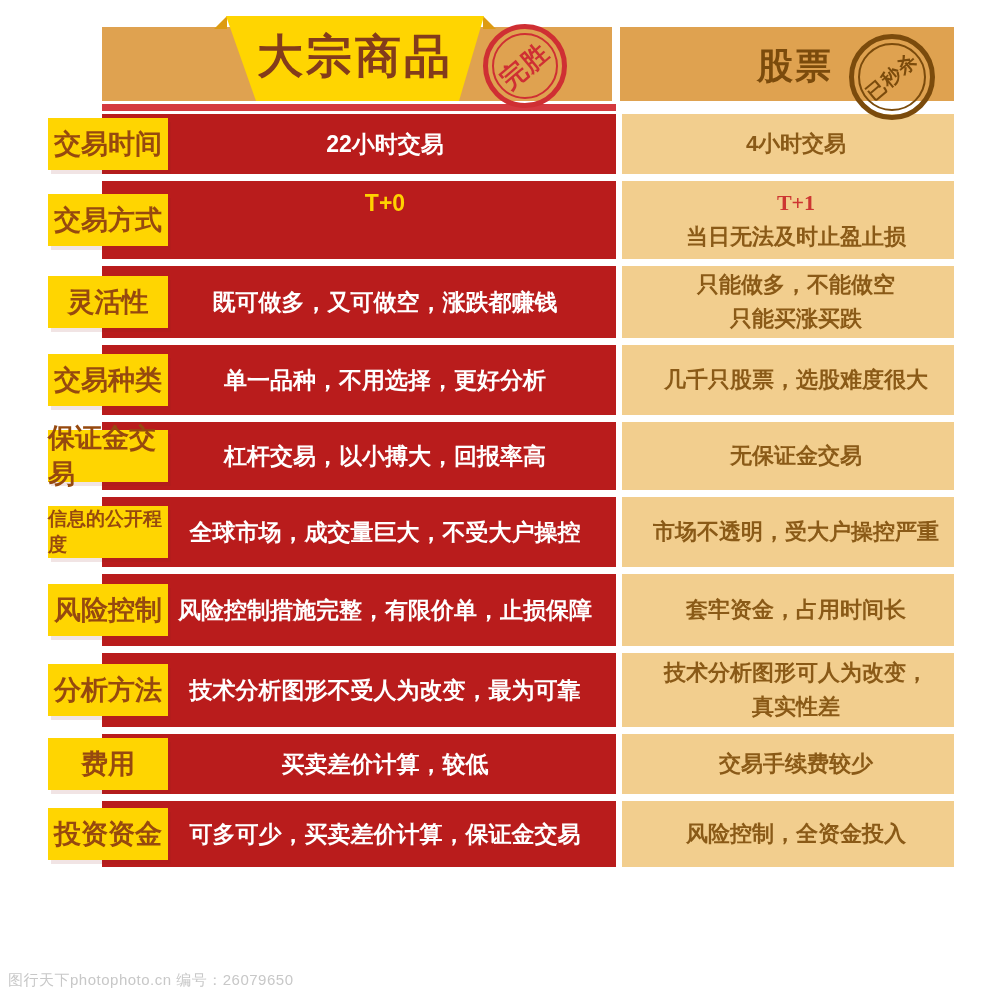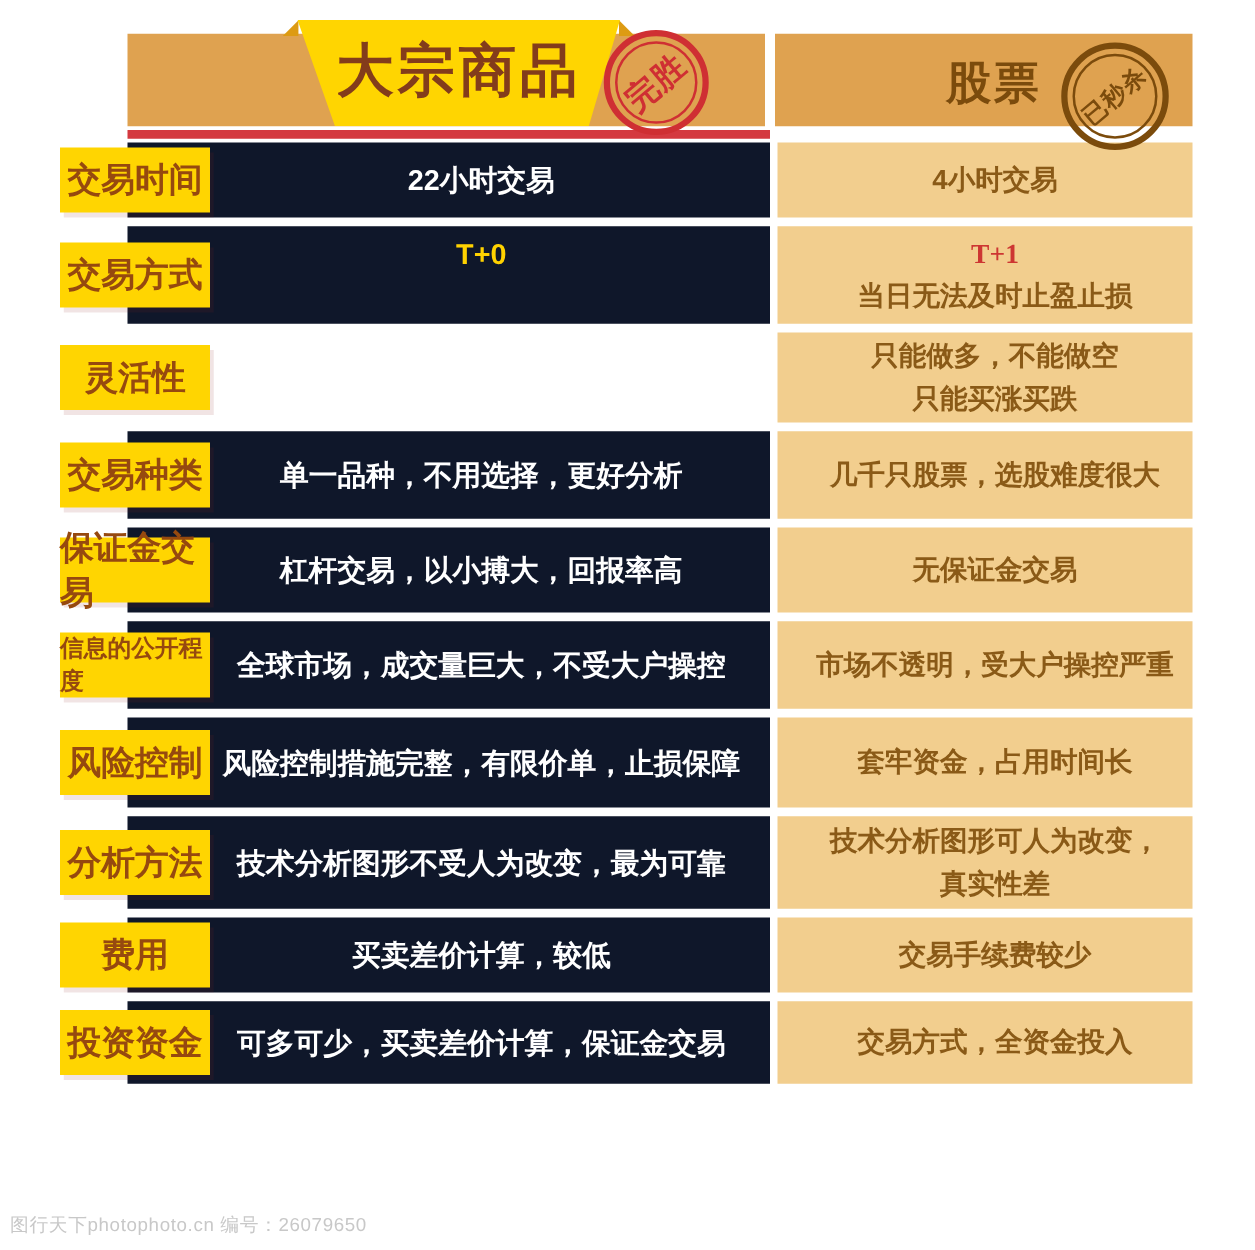--- a/index.html
+++ b/index.html
@@ -5,21 +5,21 @@
   html,body{margin:0;padding:0;}
   body{
     width:1004px;height:1000px;background:#ffffff;position:relative;overflow:hidden;
     font-family:"Liberation Sans","DejaVu Sans",sans-serif;
     -webkit-font-smoothing:antialiased;
   }
   
   .band{position:absolute;top:27px;height:74px;background:#dfa250;}
   .band.left{left:102px;width:510px;}
   .band.right{left:620px;width:334px;}
-  .ribbon{position:absolute;left:226px;top:16px;width:282px;height:85px;z-index:3;}
+  .ribbon{position:absolute;left:214px;top:16px;width:282px;height:85px;z-index:3;}
   .ribbon .fold{position:absolute;top:0;width:13px;height:13px;background:#dd9b13;}
   .ribbon .fold.fl{left:0;clip-path:polygon(100% 0,0 100%,100% 100%);}
   .ribbon .fold.fr{right:0;clip-path:polygon(0 0,100% 100%,0 100%);}
   .ribbon .body{
     position:absolute;inset:0;background:#ffd501;
     clip-path:polygon(12px 0,270px 0,245px 85px,42px 85px);
     display:flex;align-items:center;justify-content:center;
   }
   .ribbon .body .t{font-size:46px;font-weight:bold;color:#833c1b;letter-spacing:3px;padding-bottom:4px;}
   .stock-title{
@@ -41,21 +41,21 @@
   .label-box{
     position:absolute;left:48px;width:120px;height:52px;top:50%;transform:translateY(-50%);
     background:#ffd501;z-index:2;display:flex;align-items:center;justify-content:center;
     font-size:27px;font-weight:bold;color:#96490f;box-shadow:3px 4px 0 rgba(140,30,30,0.12);
   }
   .label-box.small{font-size:19px;}
   .cell{
     position:absolute;top:0;bottom:0;display:flex;flex-direction:column;
     align-items:center;justify-content:center;font-weight:bold;box-sizing:border-box;padding-left:16px;
   }
-  .cell.cleft{left:102px;width:514px;background:#0f172a;color:#ffffff;font-size:23px;padding-left:52px;}
+  .cell.cleft{left:102px;width:514px;background:#b91c1c;color:#ffffff;font-size:23px;padding-left:52px;}
   .cell.cright{left:622px;width:332px;background:#f2ce8e;color:#8a5a17;font-size:22px;}
   .cell .line{line-height:34px;white-space:nowrap;}
   .line.accent-yellow{color:#ffd200;}
   .line.accent-red{color:#cd3632;font-family:Liberation Serif, serif;}
   
   .watermark{position:absolute;left:8px;top:971px;font-size:15px;color:#c8c8c8;letter-spacing:0.5px;}
 </style>
 </head>
 <body>
 
@@ -100,20 +100,23 @@
       <div class="line">&nbsp;</div>
     </div>
     <div class="cell cright">
       <div class="line accent-red">T+1</div>
       <div class="line">当日无法及时止盈止损</div>
     </div>
   </div>
 
   <div class="row" style="height:72px">
     <div class="label-box">灵活性</div>
+    <div class="cell cleft">
+      <div class="line">既可做多，又可做空，涨跌都赚钱</div>
+    </div>
     <div class="cell cright">
       <div class="line">只能做多，不能做空</div>
       <div class="line">只能买涨买跌</div>
     </div>
   </div>
 
   <div class="row" style="height:70px">
     <div class="label-box">交易种类</div>
     <div class="cell cleft">
       <div class="line">单一品种，不用选择，更好分析</div>
@@ -173,19 +176,19 @@
       <div class="line">交易手续费较少</div>
     </div>
   </div>
 
   <div class="row" style="height:66px">
     <div class="label-box">投资资金</div>
     <div class="cell cleft">
       <div class="line">可多可少，买卖差价计算，保证金交易</div>
     </div>
     <div class="cell cright">
-      <div class="line">交易方式，全资金投入</div>
+      <div class="line">风险控制，全资金投入</div>
     </div>
   </div>
 
 </div>
 
 <div class="watermark">图行天下photophoto.cn 编号：26079650</div>
 
 </body></html>

